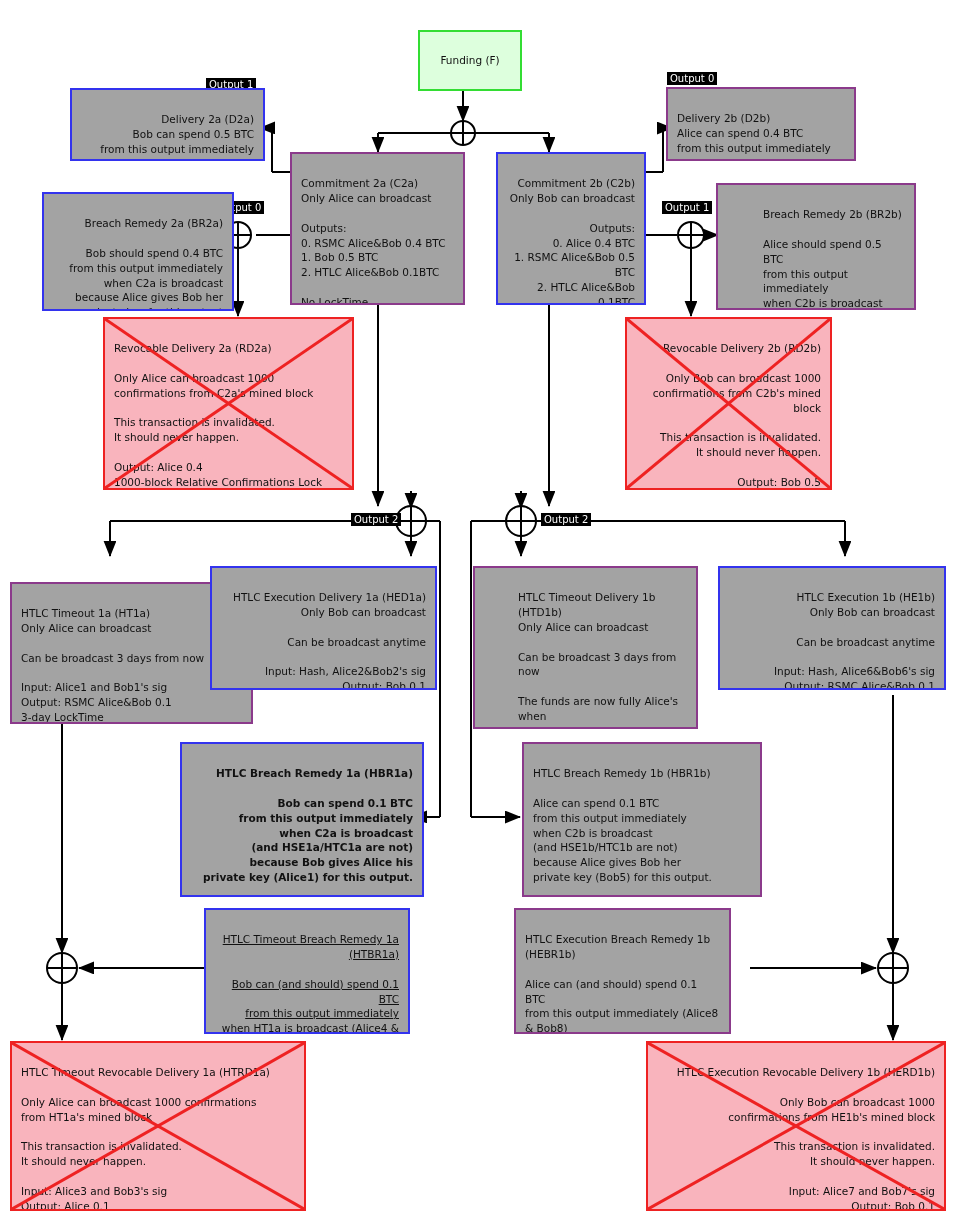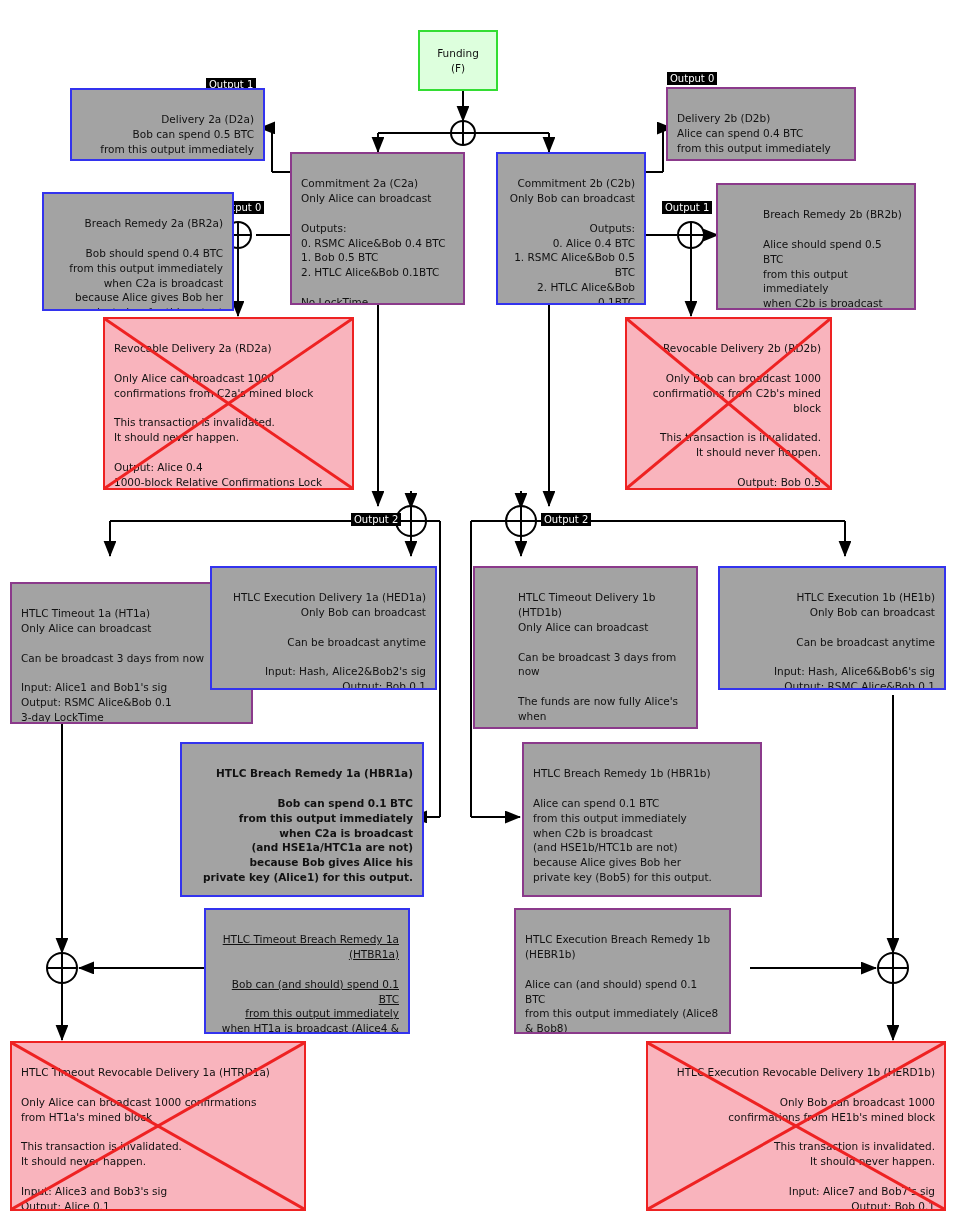--- a/index.html
+++ b/index.html
@@ -158,21 +158,21 @@
       <line x1="878" y1="968" x2="908" y2="968"></line>
       <line x1="893" y1="953" x2="893" y2="983"></line>
 
       <line x1="750" y1="968" x2="876" y2="968" marker-end="url(#arrow)"></line>
 
       <line x1="893" y1="983" x2="893" y2="1040" marker-end="url(#arrow)"></line>
 
     </g>
   </svg>
 
-  <div class="node green align-center vcenter" style="left:418px; top:30px; width:80px; height:61px;">
+  <div class="node green align-center vcenter" style="left:418px; top:30px; width:104px; height:61px;">
     <span>Funding (F)</span>
   </div>
 
   <span class="port-label" style="left:206px; top:78px;">Output 1</span>
   <div class="node blue align-right" style="left:70px; top:88px; width:195px; height:73px;">
     <span>Delivery 2a (D2a)
 Bob can spend 0.5 BTC
 from this output immediately
 when C2a is broadcast</span>
   </div>

